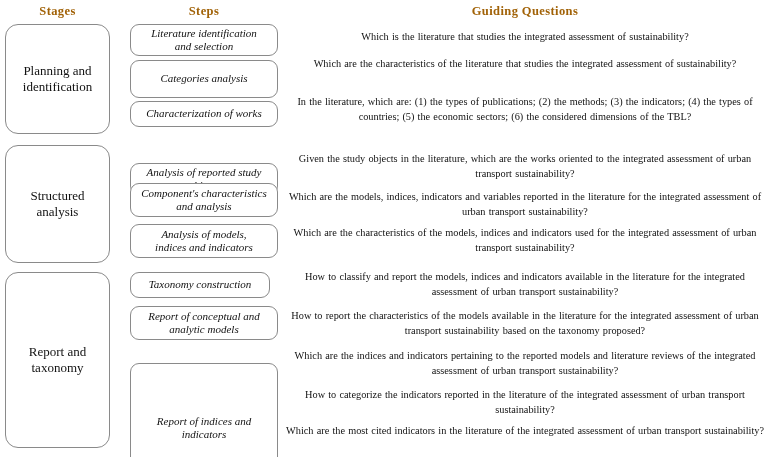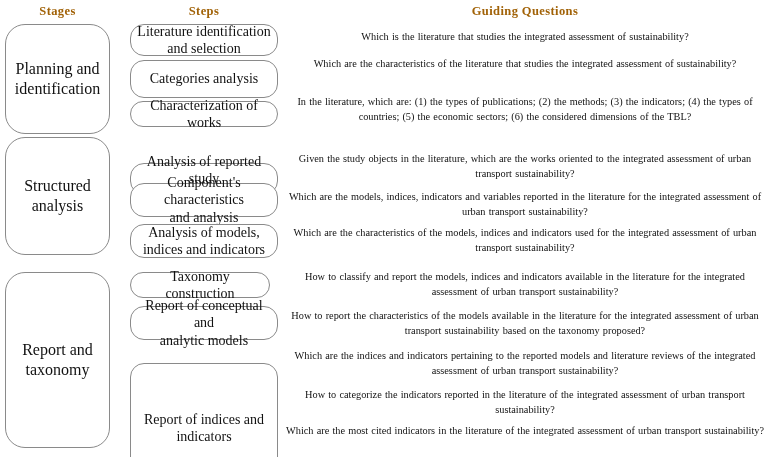--- a/index.html
+++ b/index.html
@@ -41,36 +41,37 @@
     background: #ffffff;
     box-sizing: border-box;
     display: flex;
     align-items: center;
     justify-content: center;
     text-align: center;
     line-height: 1.22;
     color: #111111;
   }
   .stage-box {
-    border-radius: 20px;
-    font-size: 16px;
+    border-radius: 13px;
+    font-size: 13px;
   }
   .step-box {
-    border-radius: 14px;
-    font-size: 14px;
+    border-radius: 9px;
+    font-size: 11px;
+    font-style: italic;
   }
   .rbox .txt {
     display: block;
     padding: 0 5px;
     white-space: pre-line;
   }
 
   
   #stage-0 { left: 5px; top: 24px;  width: 105px; height: 110px; }
-  #stage-1 { left: 5px; top: 137px; width: 105px; height: 118px; }
+  #stage-1 { left: 5px; top: 145px; width: 105px; height: 118px; }
   #stage-2 { left: 5px; top: 272px; width: 105px; height: 176px; }
 
   
   #step-0 { left: 130px; top: 24px;  width: 148px; height: 32px; }
   #step-1 { left: 130px; top: 60px;  width: 148px; height: 38px; }
   #step-2 { left: 130px; top: 101px; width: 148px; height: 26px; }
 
   #step-3 { left: 130px; top: 163px; width: 148px; height: 32px; }
   #step-4 { left: 130px; top: 183px; width: 148px; height: 34px; }
   #step-5 { left: 130px; top: 224px; width: 148px; height: 34px; }

